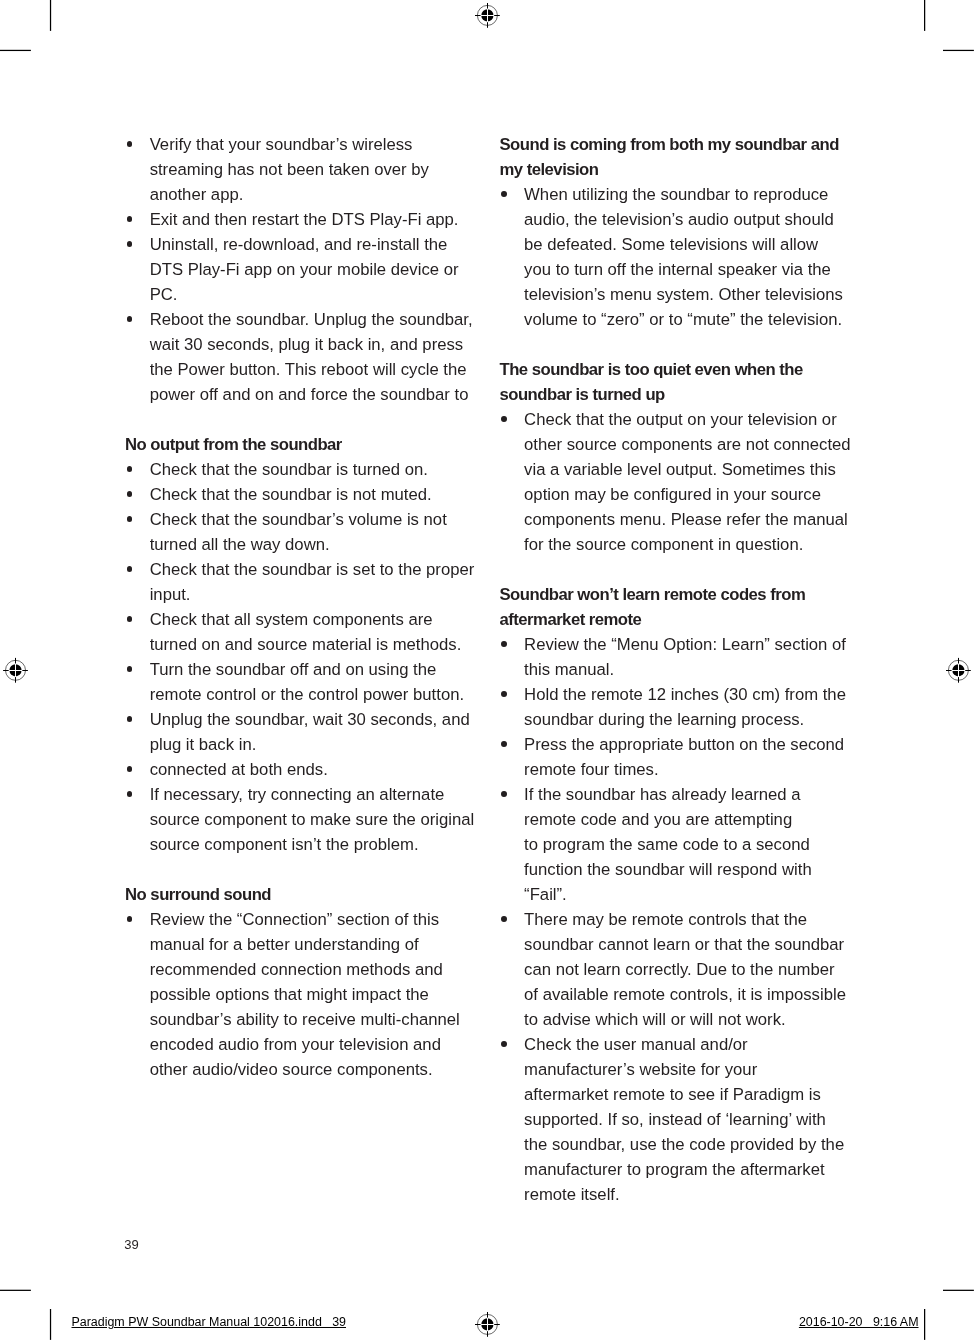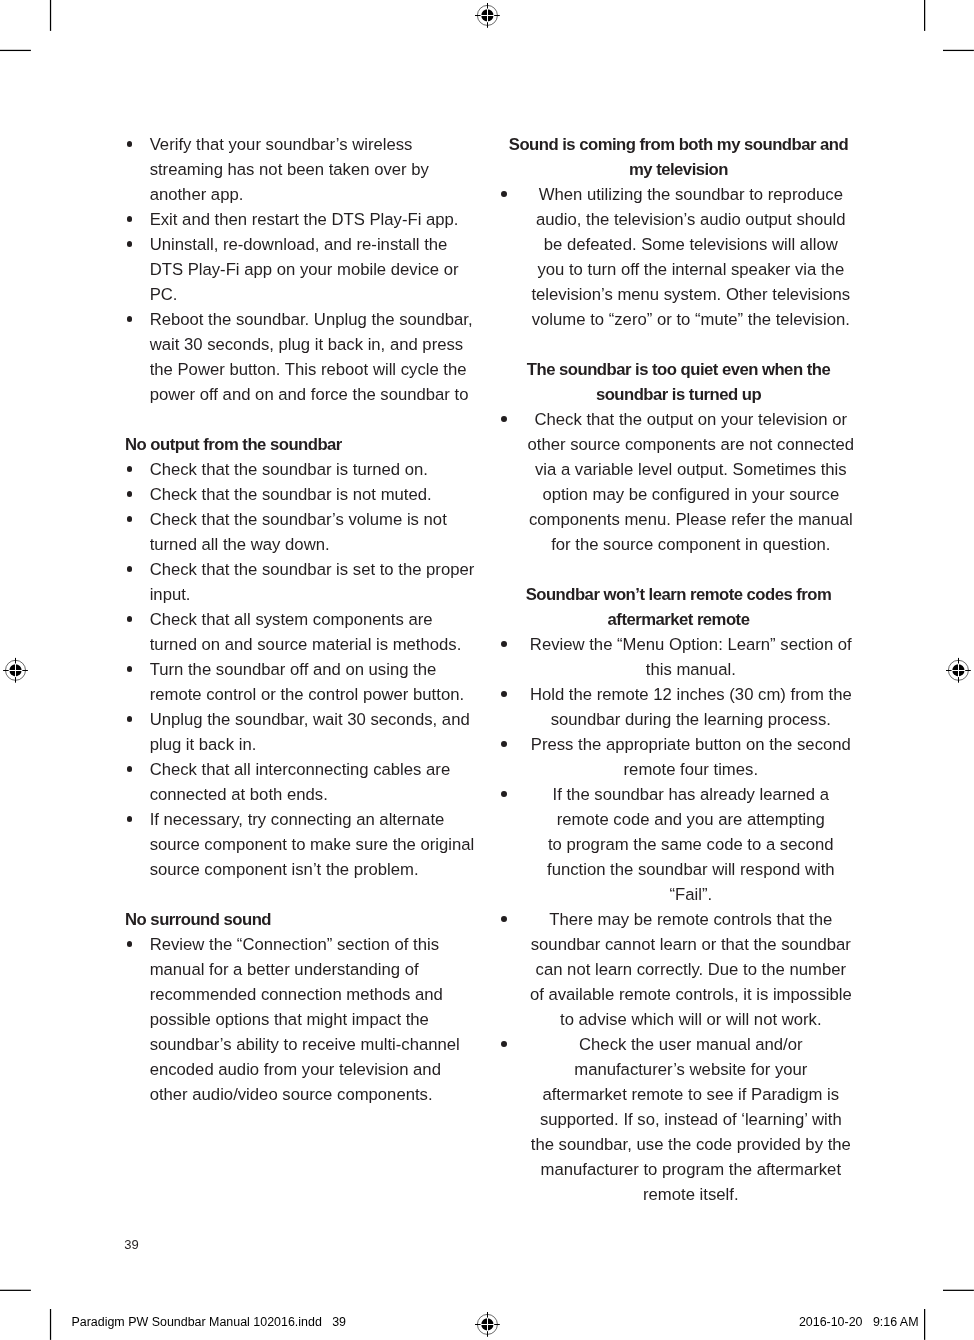--- a/index.html
+++ b/index.html
@@ -14,34 +14,34 @@
 
   
   .cropmark{position:absolute;overflow:visible;}
 
   
   .regmark{position:absolute;}
 
   
   .col{position:absolute;font-size:16.7px;line-height:25px;color:#231f20;}
   .col-left{left:125.05px;top:131.7px;width:355px;}
-  .col-right{left:499.5px;top:131.7px;width:358px;text-align:center;}
+  .col-right{left:499.5px;top:131.7px;width:358px;}
 
   .heading{font-weight:bold;letter-spacing:-0.52px;color:#231f20;}
   .blank{height:25px;}
   ul{list-style:none;margin:0;padding:0;}
   li{position:relative;padding-left:24.6px;margin:0;}
   li .bullet{position:absolute;left:0;top:0;width:8px;height:25px;}
   li .bullet::before{content:"";position:absolute;left:1.65px;top:9.7px;width:5.8px;height:5.8px;border-radius:50%;background:#231f20;}
 
   
   .pageno{position:absolute;left:124.3px;top:1231.5px;font-size:13px;line-height:25px;color:#231f20;}
 
   
-  .footer{position:absolute;font-family:"Liberation Sans",sans-serif;font-size:12.45px;line-height:14px;color:#000;white-space:pre;}
+  .footer{position:absolute;font-family:"Liberation Sans",sans-serif;font-size:12.45px;line-height:14px;color:#000;white-space:pre;text-decoration:underline;}
   .footer-left{left:71.5px;top:1315.3px;}
   .footer-right{left:798.9px;top:1315.3px;}
 </style>
 </head>
 <body>
 
 <div class="page">
   <div id="marks">
       <svg class="cropmark" width="4" height="30.9" viewBox="0 0 4 30.9" style="left:48px;top:0px;">
         <rect x="1.8999999999999986" y="0" width="1.25" height="30.9" fill="#000"></rect>
@@ -179,21 +179,20 @@
       <ul>
         <li>
           <span class="bullet"></span>
           <div>Unplug the soundbar, wait 30 seconds, and</div>
           <div>plug it back in.</div>
         </li>
       </ul>
       <ul>
         <li>
           <span class="bullet"></span>
-          <div>Check that all interconnecting cables are</div>
           <div>connected at both ends.</div>
         </li>
       </ul>
       <ul>
         <li>
           <span class="bullet"></span>
           <div>If necessary, try connecting an alternate</div>
           <div>source component to make sure the original</div>
           <div>source component isn’t the problem.</div>
         </li>

